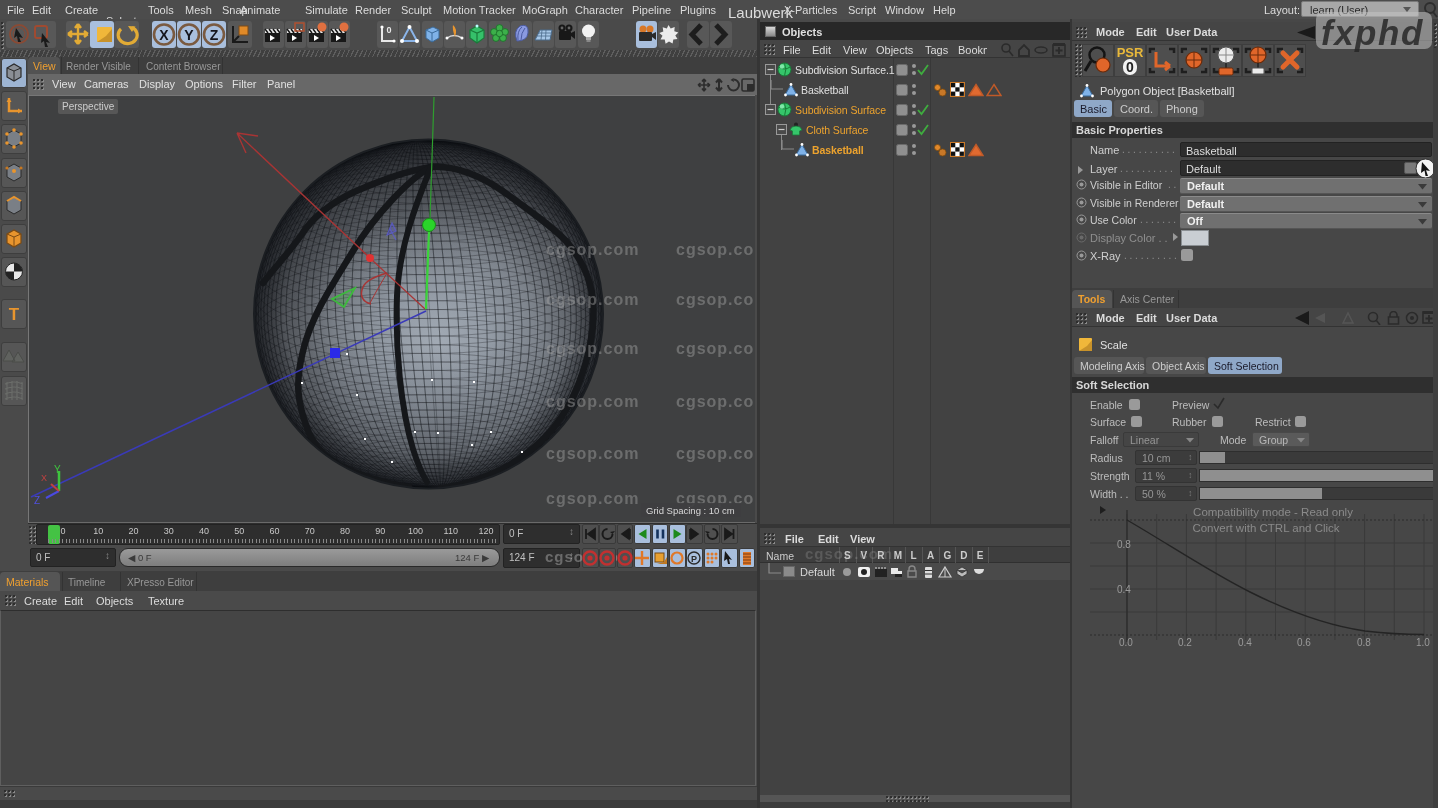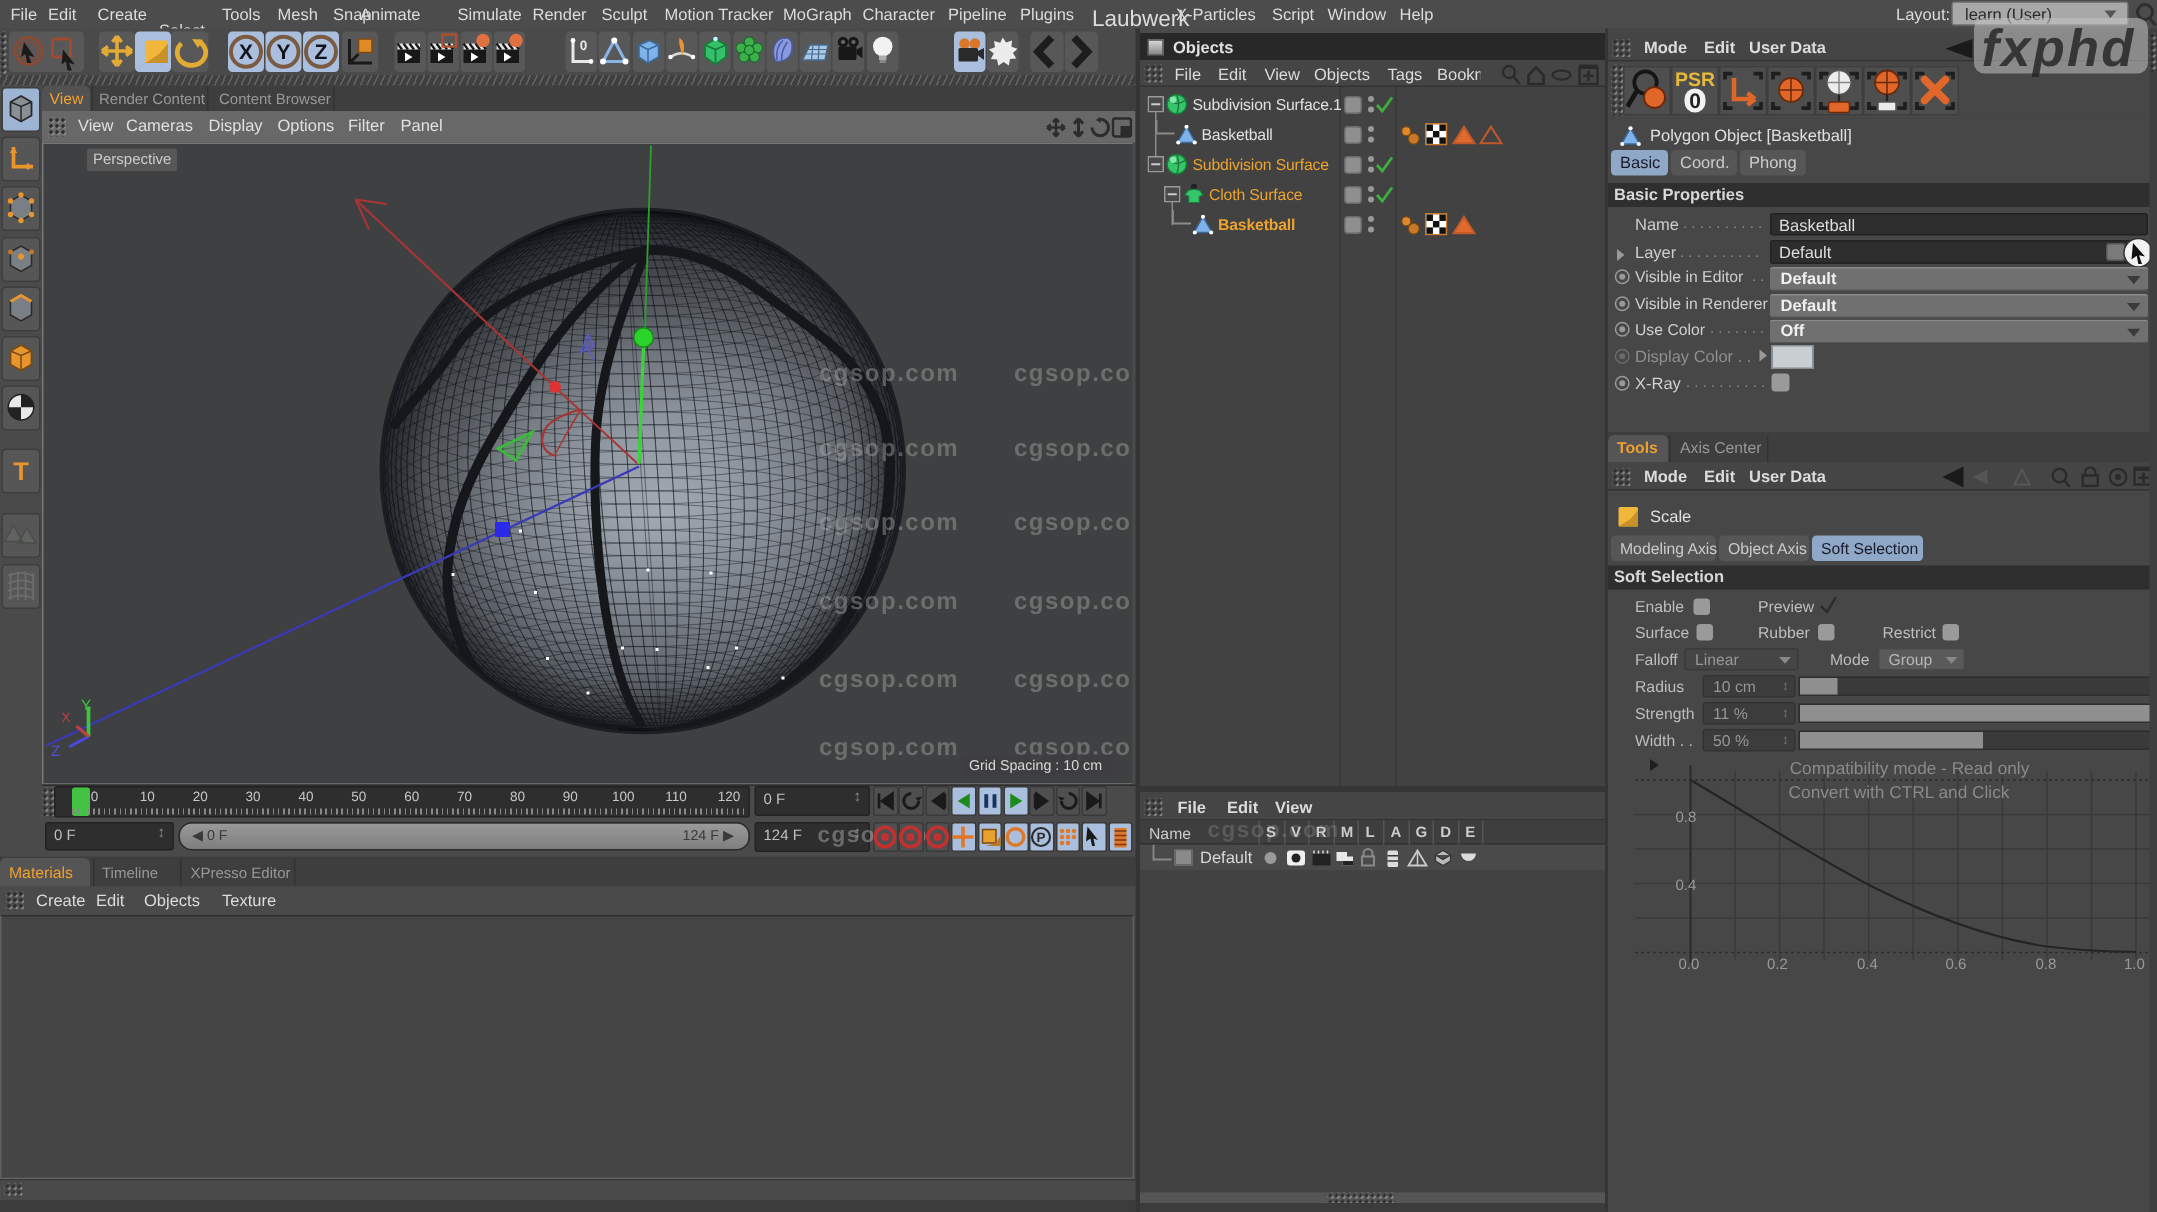--- a/index.html
+++ b/index.html
@@ -246,21 +246,21 @@
 <svg style="position:absolute;left:1px;top:342px" width="26" height="30">
         <path d="M8 8 L14 19 L2 19 Z M17 10 L23 20 L11 20 Z" fill="#60625f" stroke="#4a4c49" stroke-width="1"></path>
       </svg>
 <div style="position:absolute;left:1px;top:376px;width:26px;height:30px;background:#565656;border-radius:3px;border:1px solid #3e3e3e;"></div>
 <svg style="position:absolute;left:1px;top:376px" width="26" height="30">
         <path d="M4 8 Q13 4 22 8 M4 13 Q13 9 22 13 M4 18 Q13 14 22 18 M4 23 Q13 19 22 23 M6 6 V24 M11 5 V24 M16 5 V24 M21 6 V24" stroke="#6a6c69" stroke-width="1.2" fill="none"></path>
       </svg>
 <div style="position:absolute;left:28px;top:57px;width:729px;height:17px;background:#3e3e3e;"></div>
 <div style="position:absolute;left:28px;top:57px;width:32px;height:17px;background:#525252;border-radius:4px 4px 0 0;"></div>
 <div style="position:absolute;left:33px;top:61px;font-size:10.5px;color:#f0a030;font-weight:400;white-space:nowrap;line-height:1;">View</div>
-<div style="position:absolute;left:66px;top:62px;font-size:10px;color:#989898;font-weight:400;white-space:nowrap;line-height:1;">Render Content</div>
+<div style="position:absolute;left:66px;top:62px;font-size:10px;color:#989898;font-weight:400;white-space:nowrap;line-height:1;">Render Visible</div>
 <div style="position:absolute;left:61px;top:57px;width:1px;height:17px;background:#333;"></div>
 <div style="position:absolute;left:138px;top:57px;width:1px;height:17px;background:#333;"></div>
 <div style="position:absolute;left:146px;top:62px;font-size:10px;color:#989898;font-weight:400;white-space:nowrap;line-height:1;">Content Browser</div>
 <div style="position:absolute;left:222px;top:57px;width:1px;height:17px;background:#333;"></div>
 <div style="position:absolute;left:28px;top:74px;width:729px;height:21px;background:#686868;"></div>
 <div class="grip" style="position:absolute;left:32px;top:78px;width:12px;height:13px;"></div>
 <div style="position:absolute;left:52px;top:79px;font-size:11px;color:#e0e0e0;font-weight:400;white-space:nowrap;line-height:1;">View</div>
 <div style="position:absolute;left:84px;top:79px;font-size:11px;color:#e0e0e0;font-weight:400;white-space:nowrap;line-height:1;">Cameras</div>
 <div style="position:absolute;left:139px;top:79px;font-size:11px;color:#e0e0e0;font-weight:400;white-space:nowrap;line-height:1;">Display</div>
 <div style="position:absolute;left:185px;top:79px;font-size:11px;color:#e0e0e0;font-weight:400;white-space:nowrap;line-height:1;text-align:right;">Options</div>

